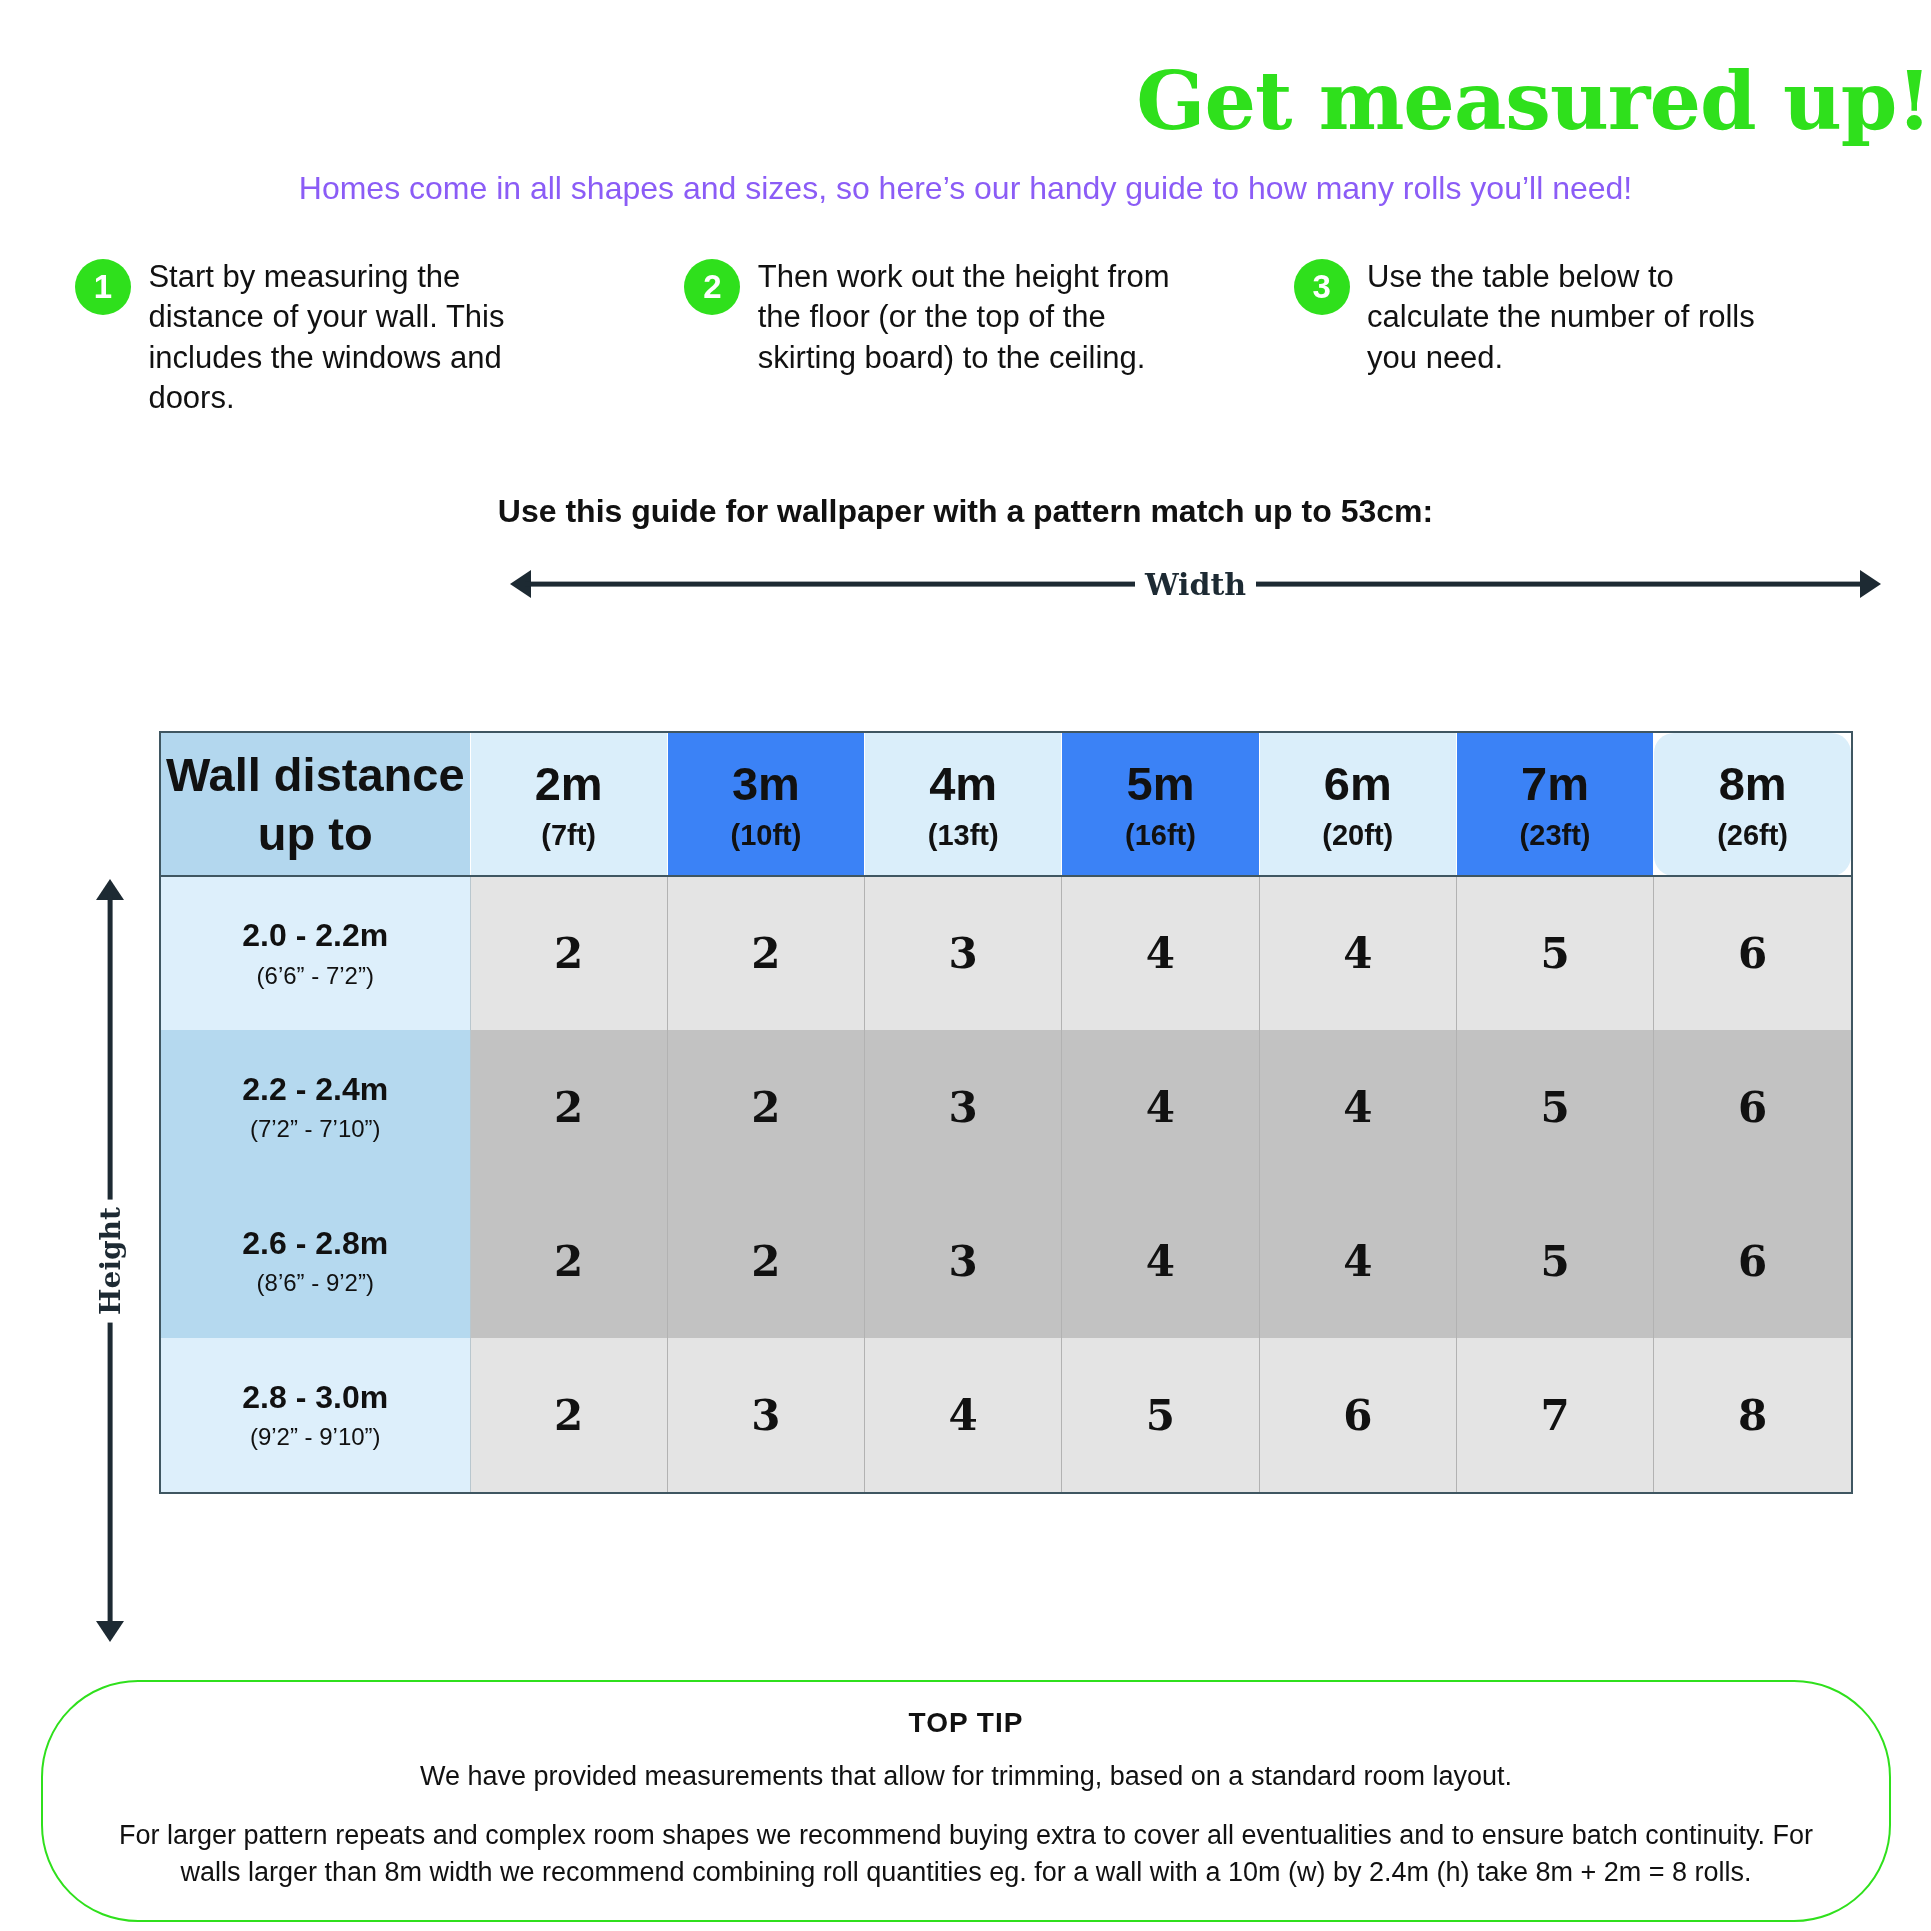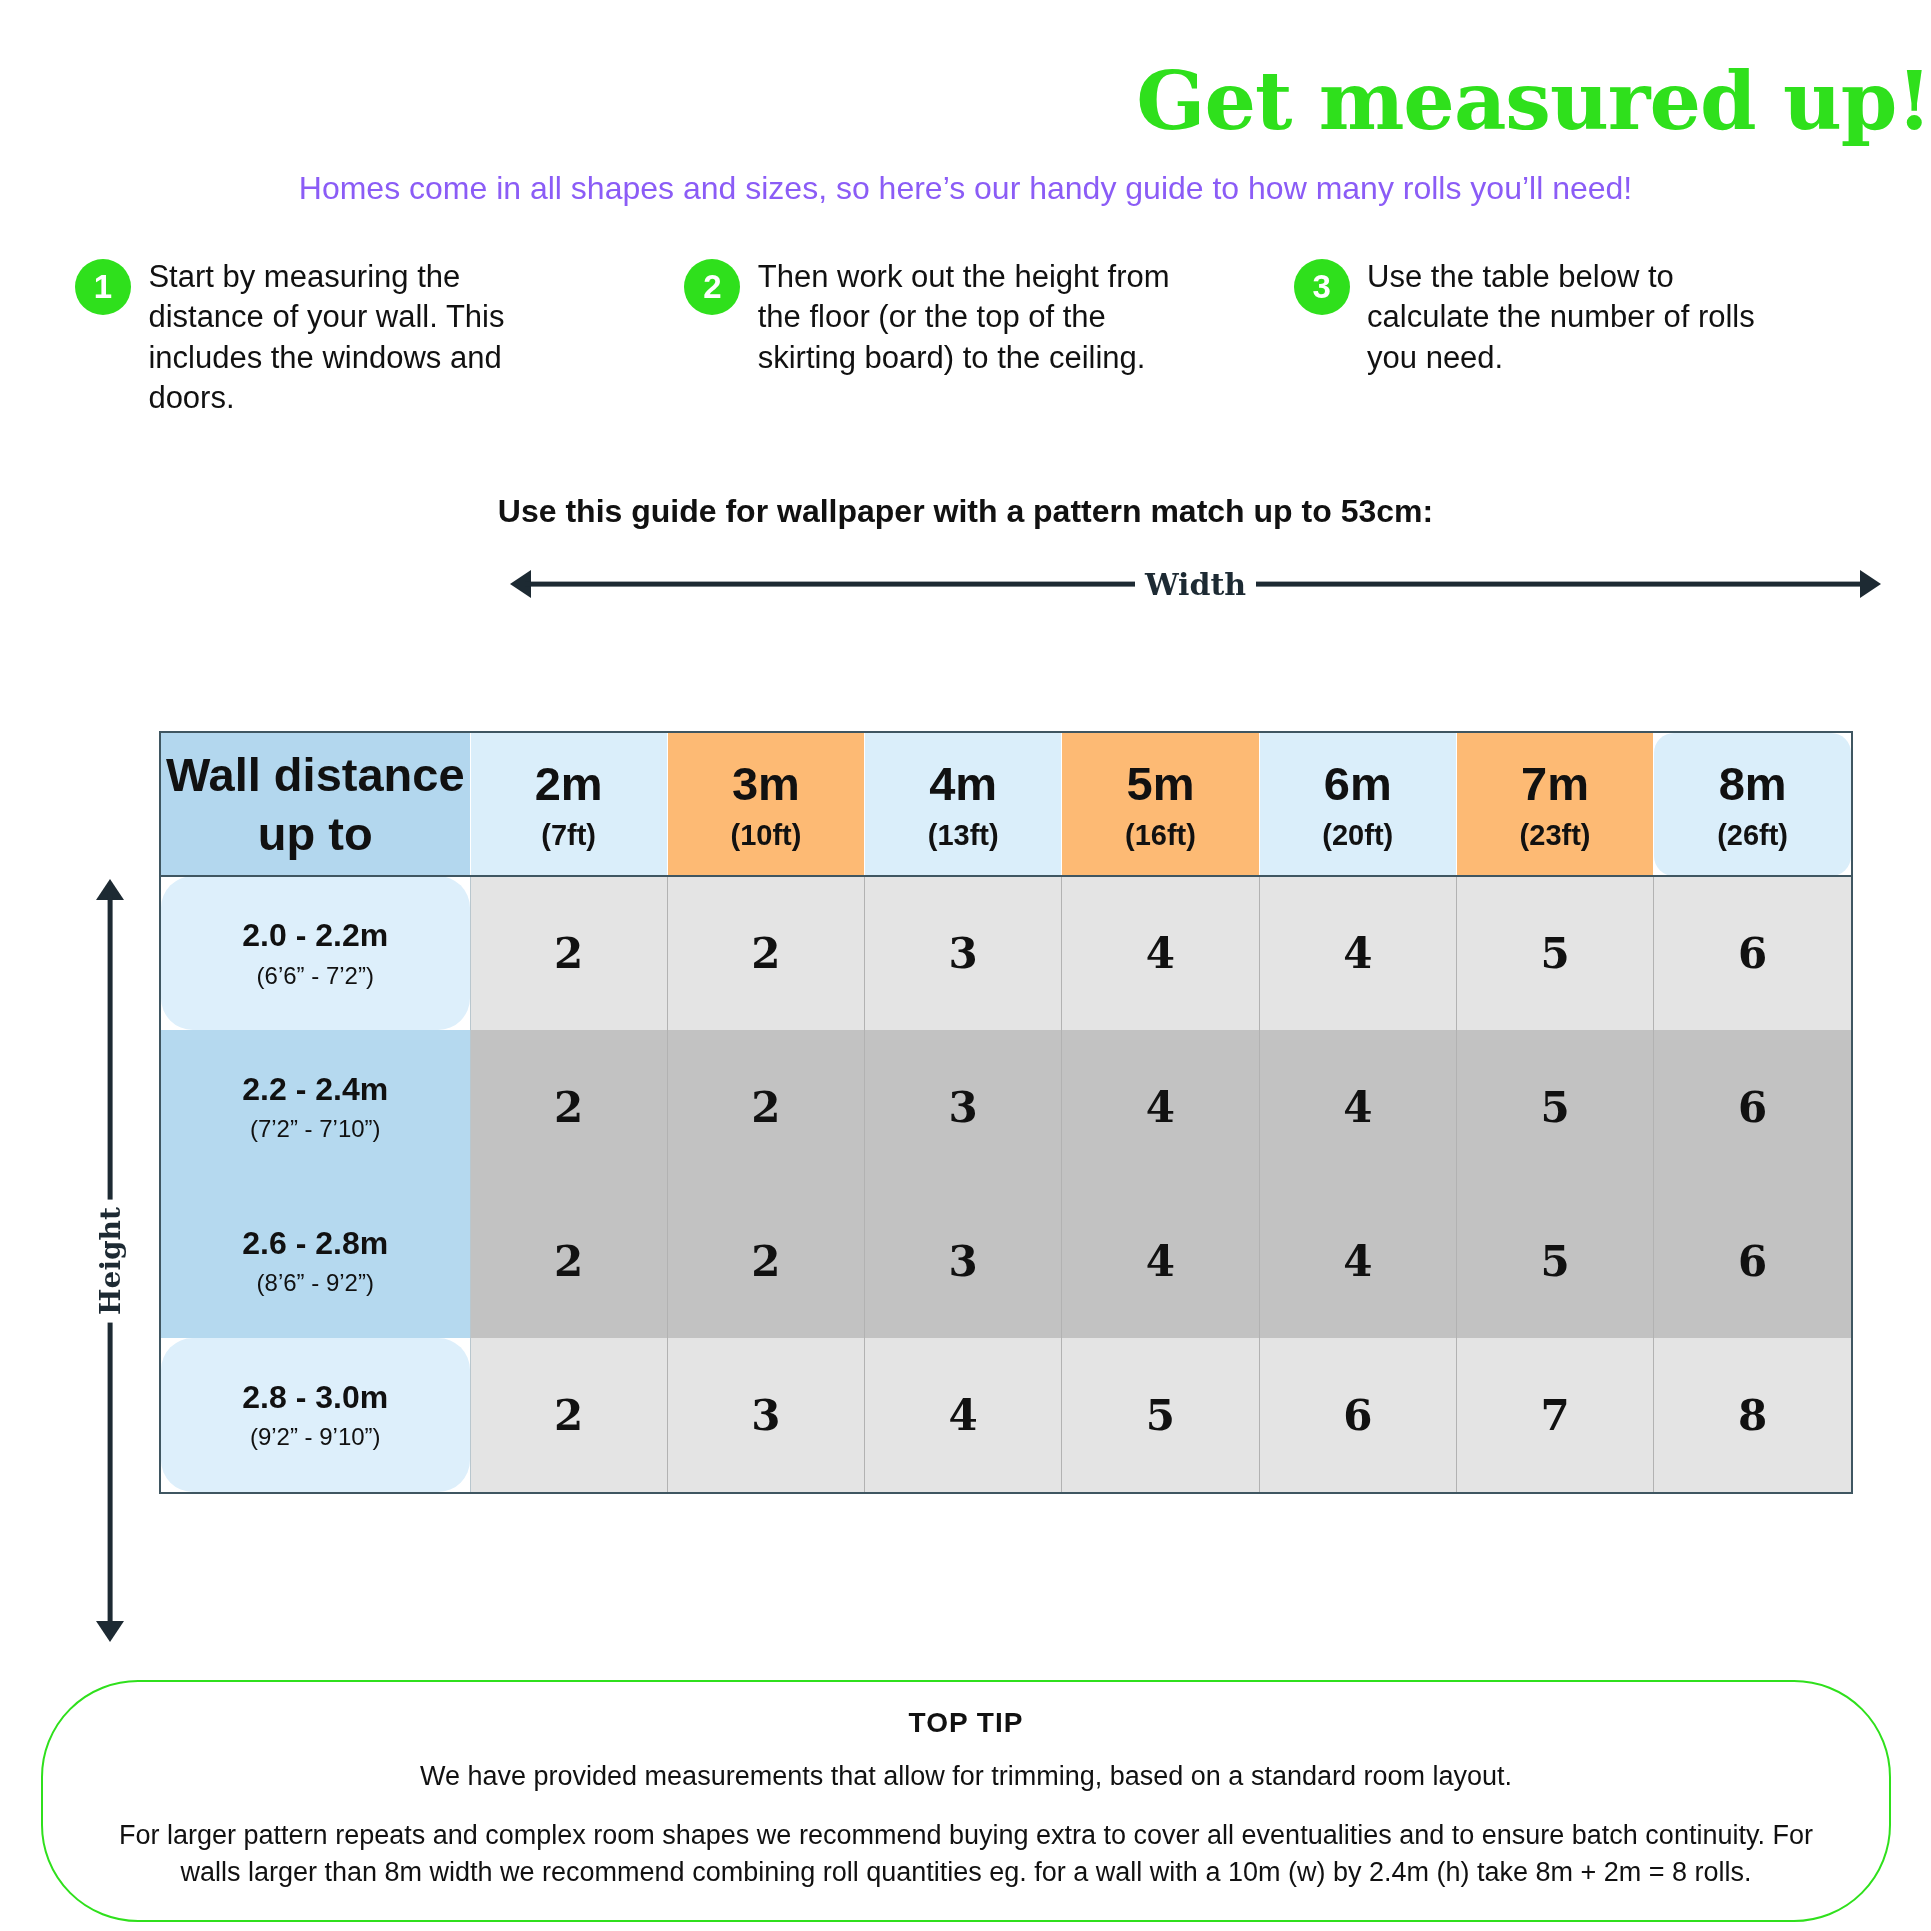--- a/index.html
+++ b/index.html
@@ -141,34 +141,34 @@
 
   .hdr-cell {
     text-align: center;
     vertical-align: middle;
     height: 143px;
     border-right: 1.9px solid #ffffff;
   }
   .hdr-cell:last-child { border-right: none; border-radius: 20px; }
   .hdr-first { background: #b3d7ee; }
   .hdr-a { background: #daeefa; }
-  .hdr-b { background: #fdba74; }
+  .hdr-b { background: #3b82f6; }
   .hdr-first .m {
     font-size: 33px; font-weight: bold; line-height: 1.26;
   }
   .hdr-cell .m { font-size: 47px; font-weight: bold; display: block; }
   .hdr-cell .ft { font-size: 29px; display: block; margin-top: 7.7px; }
 
   .row-hdr-row1 { border-top: 2.9px solid #3f5661; }
   td.rowlabel {
     text-align: center; vertical-align: middle;
     height: 154px;
     border-right: 1.9px solid #b9c7ce;
   }
-  td.rowlabel.lbl-a { background: #ddeffb; border-radius: 32px; }
+  td.rowlabel.lbl-a { background: #ddeffb; }
   td.rowlabel.lbl-b { background: #b5d9ef; }
   td.rowlabel .m { font-size: 32px; font-weight: bold; display: block; }
   td.rowlabel .ft { font-size: 24px; display: block; margin-top: 7.7px; }
 
   td.datacell {
     text-align: center; vertical-align: middle;
     font-size: 42px; font-weight: bold;
     border-right: 1px solid #b2b2b2;
     font-family: "DejaVu Serif", serif;
   }

